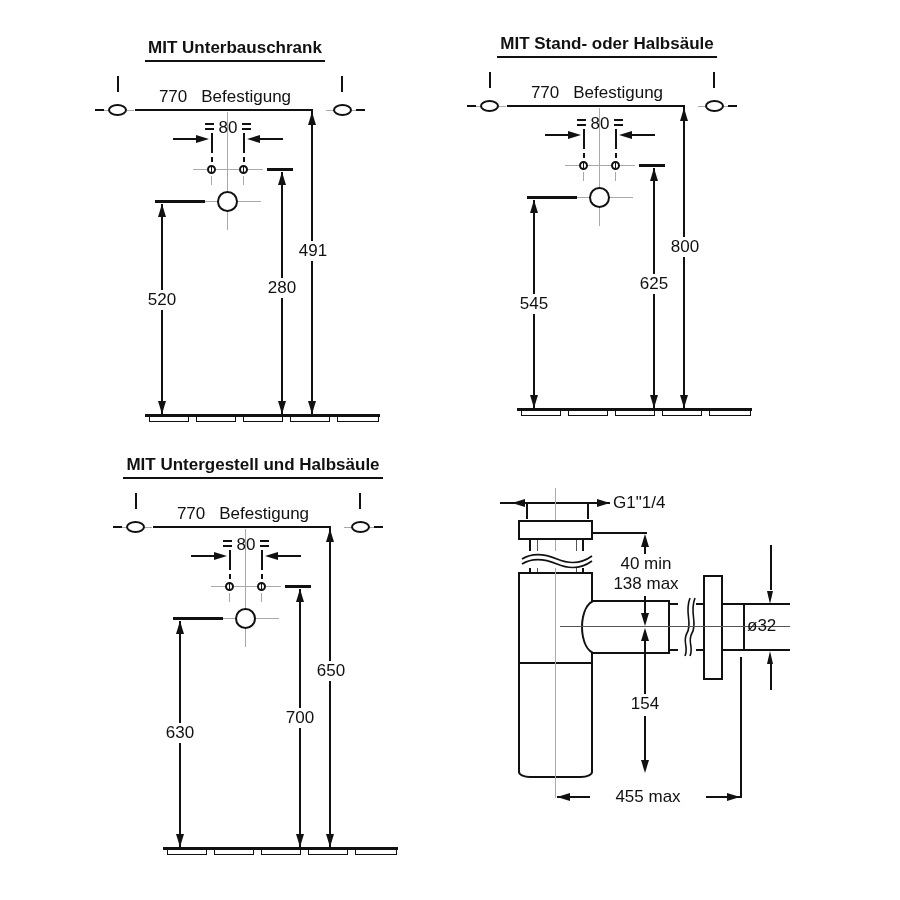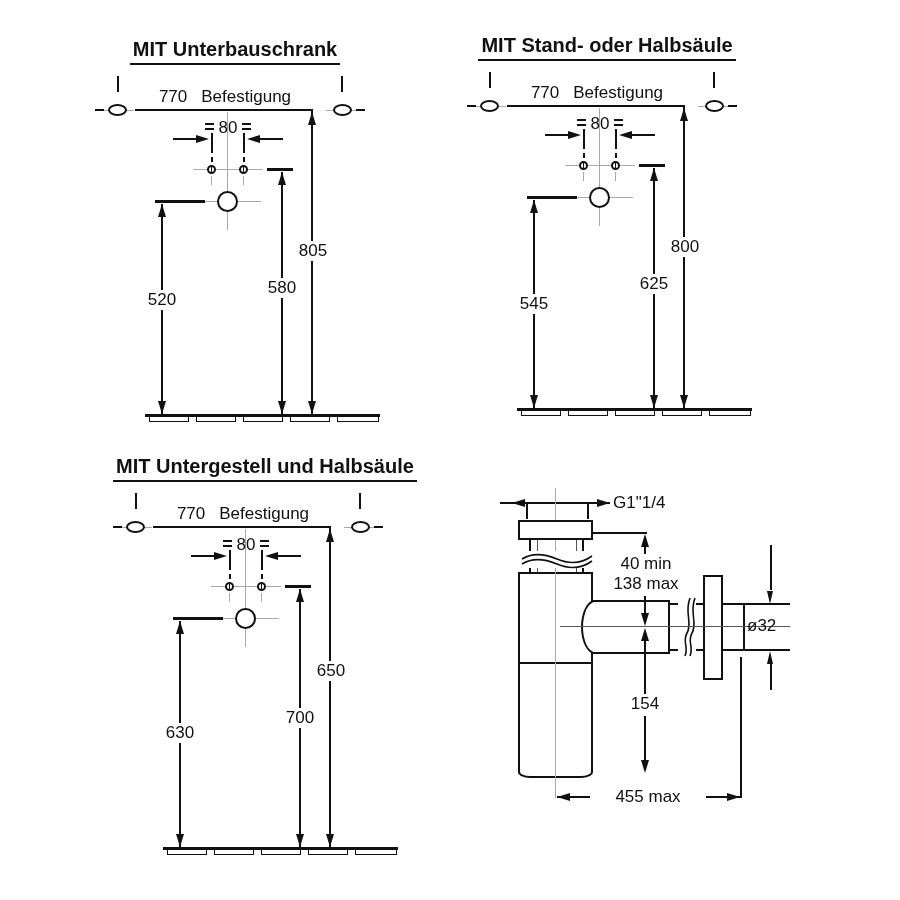--- a/index.html
+++ b/index.html
@@ -2,21 +2,21 @@
 <html><head>
 <meta charset="utf-8">
 <style>
   html,body{margin:0;padding:0;background:#fff}
   #canvas{position:relative;width:900px;height:900px;background:#fff;overflow:hidden;
           font-family:"Liberation Sans",sans-serif;color:#111}
   .abs{position:absolute}
   .ln{position:absolute;background:#111}
   .gln{position:absolute;background:#a9a9a9}
   .lbl{position:absolute;font-size:17px;line-height:20px;color:#111;text-align:center;background:#fff;white-space:nowrap}
-  .title{position:absolute;font-size:20px;font-weight:bold;text-align:center;color:#111;white-space:nowrap}
+  .title{position:absolute;font-size:17px;font-weight:bold;text-align:center;color:#111;white-space:nowrap}
   .title span{display:inline-block;border-bottom:2.5px solid #111;padding:0 3px 2px}
   .oval{position:absolute;width:19px;height:12px;border:2.5px solid #111;border-radius:50%;background:#fff;box-sizing:border-box}
   .hole{position:absolute;width:9px;height:9px;border:2px solid #111;border-radius:50%;background:#fff;box-sizing:border-box}
   .drain{position:absolute;width:21px;height:21px;border:2.5px solid #111;border-radius:50%;background:#fff;box-sizing:border-box}
   .au{position:absolute;width:0;height:0;border-left:4px solid transparent;border-right:4px solid transparent;border-bottom:13px solid #111}
   .ad{position:absolute;width:0;height:0;border-left:4px solid transparent;border-right:4px solid transparent;border-top:13px solid #111}
   .al{position:absolute;width:0;height:0;border-top:4px solid transparent;border-bottom:4px solid transparent;border-right:13px solid #111}
   .ar{position:absolute;width:0;height:0;border-top:4px solid transparent;border-bottom:4px solid transparent;border-left:13px solid #111}
   .brick{position:absolute;height:6px;width:40px;border:1.5px solid #111;background:#fff;box-sizing:border-box}
   .md{position:absolute;width:310px;height:420px}
@@ -69,22 +69,22 @@
     <div class="ad" style="left:183px;top:calc(var(--floor) - 13px)"></div>
     <div class="gln" style="left:104px;top:171px;width:62px;height:1px"></div>
     <div class="drain" style="left:122px;top:161px"></div>
     <div class="ln" style="left:60px;top:170px;width:50px;height:3px"></div>
     <div class="ln" style="left:66px;top:174px;width:2px;height:calc(var(--floor) - 174px)"></div>
     <div class="au" style="left:63px;top:174px"></div>
     <div class="ad" style="left:63px;top:calc(var(--floor) - 13px)"></div>
     <div class="ln" style="left:216px;top:81px;width:2px;height:calc(var(--floor) - 81px)"></div>
     <div class="au" style="left:213px;top:82px"></div>
     <div class="ad" style="left:213px;top:calc(var(--floor) - 13px)"></div>
-    <div class="lbl" style="left:195px;top:211px;width:46px">805</div>
-    <div class="lbl" style="left:164px;top:248px;width:46px">580</div>
+    <div class="lbl" style="left:195px;top:211px;width:46px">491</div>
+    <div class="lbl" style="left:164px;top:248px;width:46px">280</div>
     <div class="lbl" style="left:44px;top:260px;width:46px">520</div>
     <div class="ln" style="left:50px;top:var(--floor);width:235px;height:2.5px"></div>
     <div class="brick" style="left:54px;top:calc(var(--floor) + 2px)"></div>
     <div class="brick" style="left:101px;top:calc(var(--floor) + 2px)"></div>
     <div class="brick" style="left:148px;top:calc(var(--floor) + 2px)"></div>
     <div class="brick" style="left:195px;top:calc(var(--floor) + 2px)"></div>
     <div class="brick" style="left:242px;top:calc(var(--floor) + 2px);width:42px"></div>
   </div>
 
   <div class="md" id="md1" style="left:467px;top:26px;--floor:382px;">

